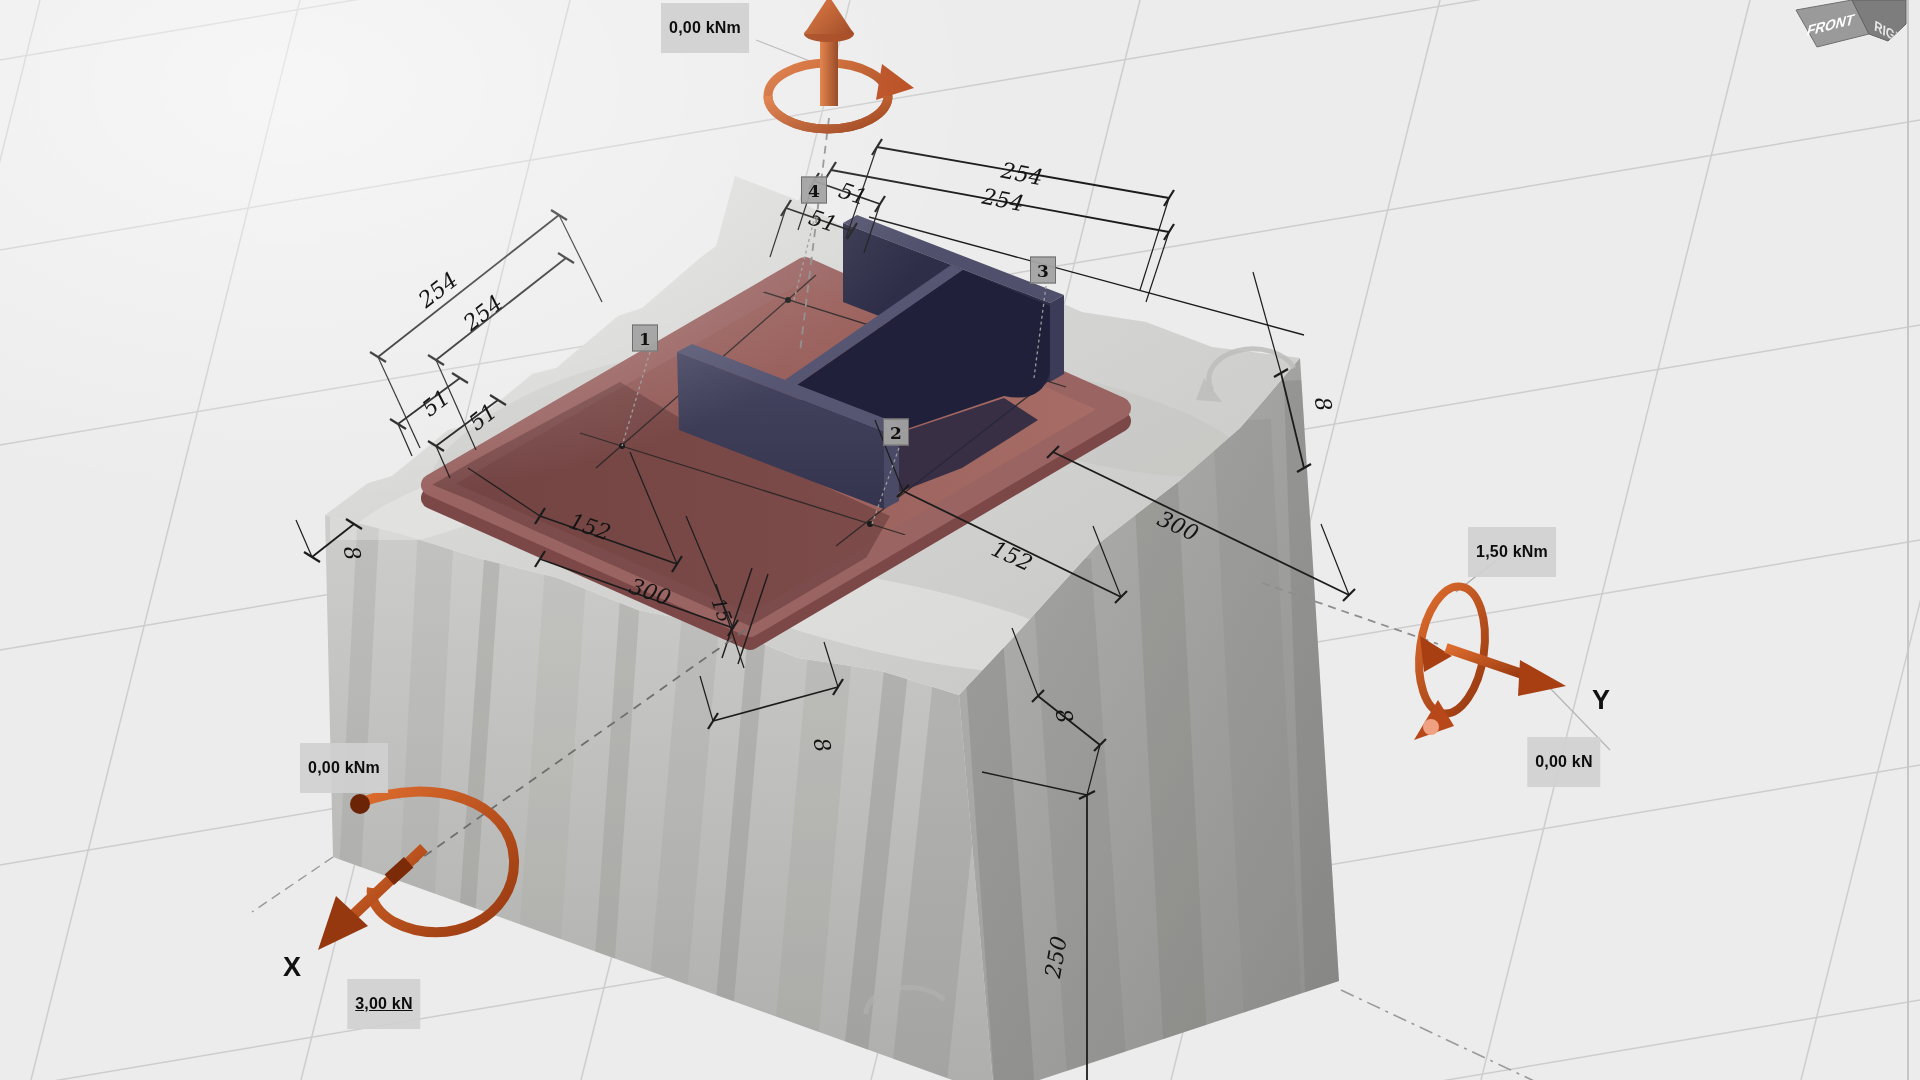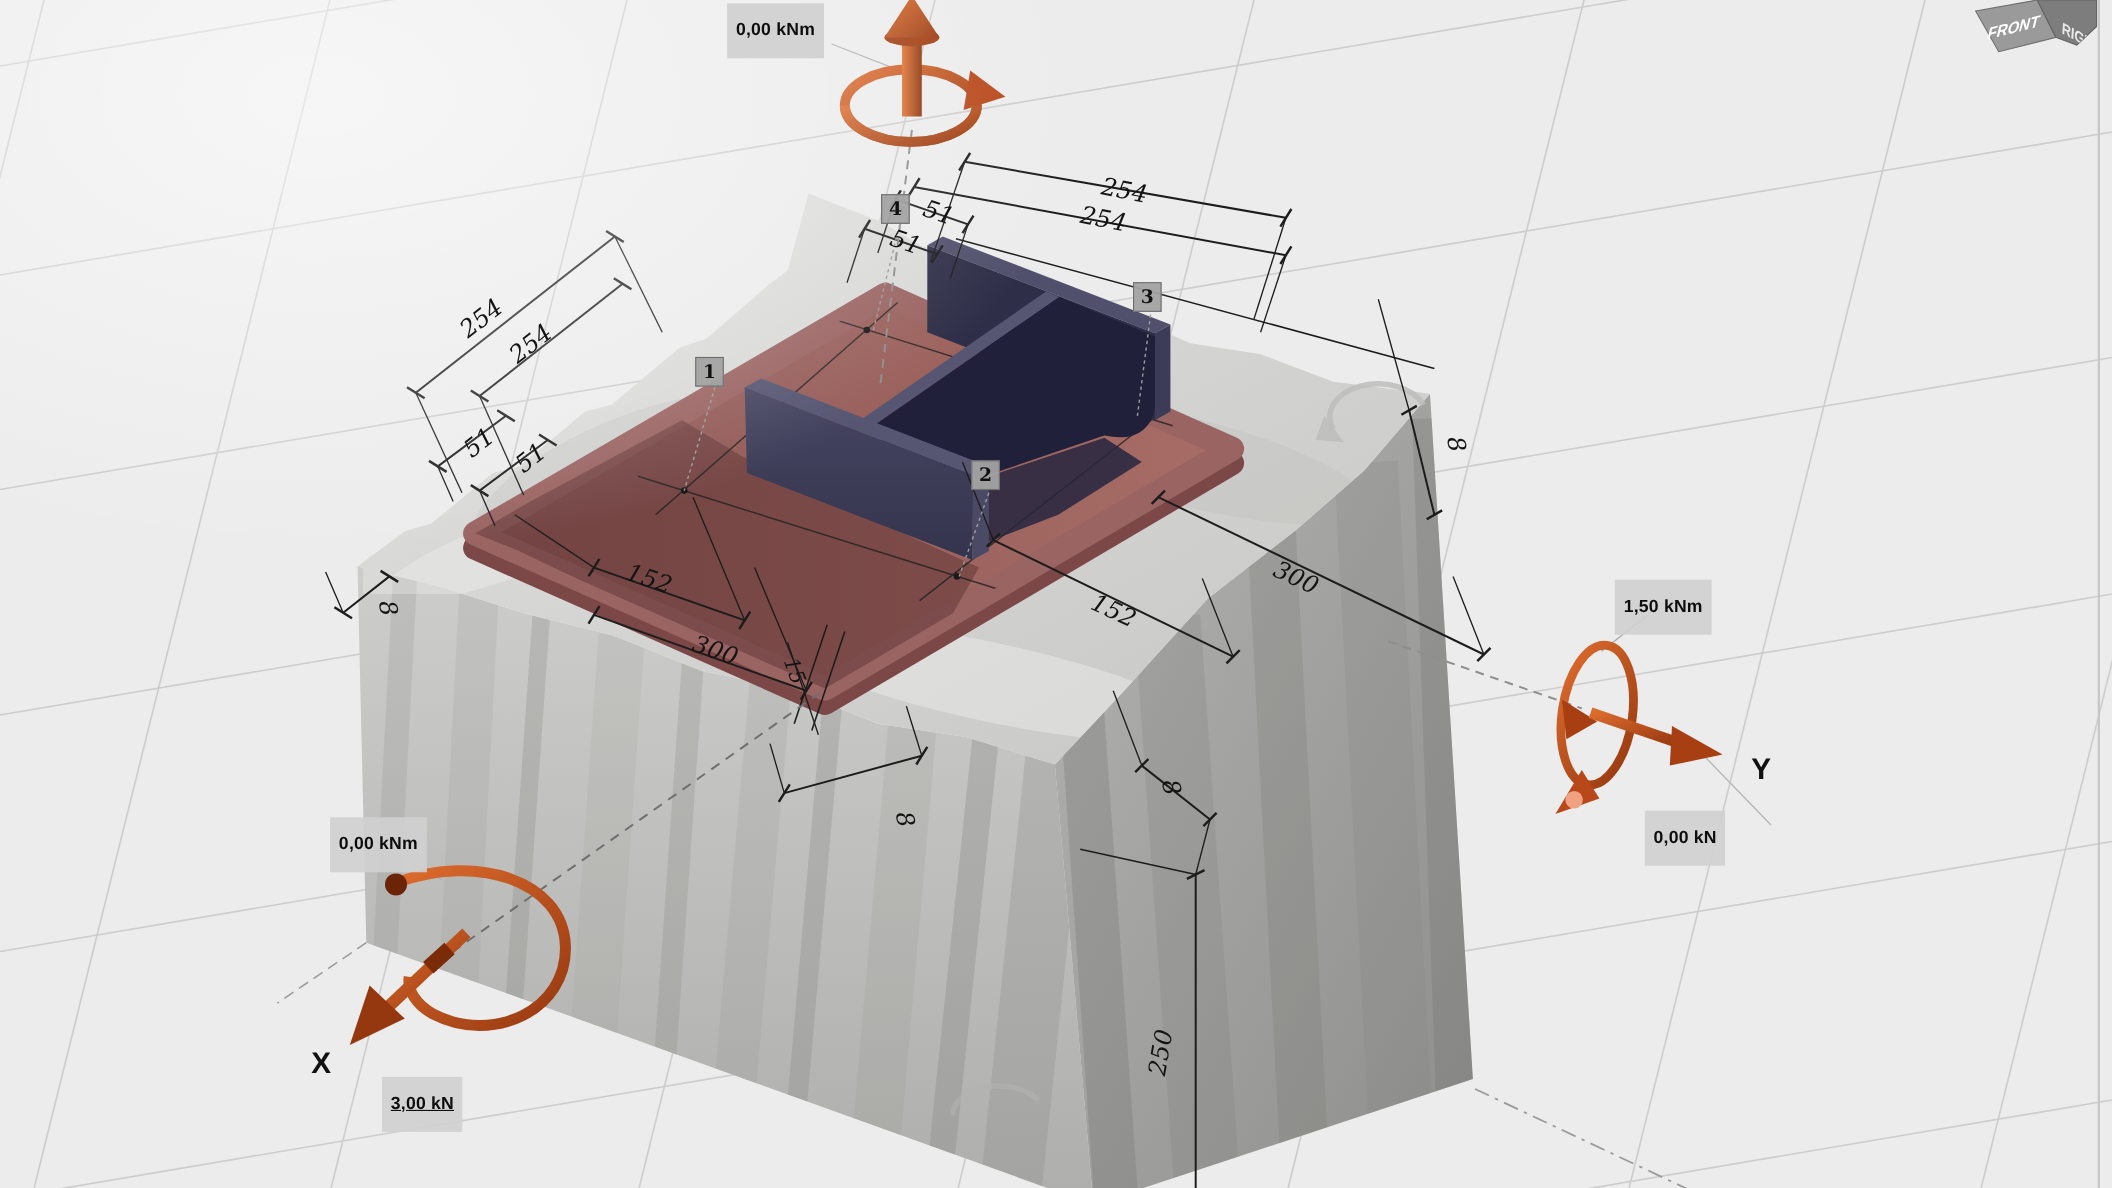--- a/index.html
+++ b/index.html
@@ -302,21 +302,21 @@
     </g>
   </g>
 
   <line x1="1908" y1="0" x2="1908" y2="1080" stroke="#c6c6c6" stroke-width="2"></line>
 </svg>
 
 <div class="sheen"></div>
 
 <div class="chip" style="left:705px;top:28px;">0,00 kNm</div>
 <div class="chip" style="left:1512px;top:532px;margin-top:20px;">1,50 kNm</div>
-<div class="chip" style="left:1532px;top:762px;text-align:center;">0,00 kN</div>
+<div class="chip" style="left:1564px;top:762px;text-align:center;">0,00 kN</div>
 <div class="axisletter" style="left:1601px;top:700px;">Y</div>
 <div class="chip" style="left:344px;top:768px;">0,00 kNm</div>
 <div class="chip" style="left:384px;top:1004px;text-decoration:underline;">3,00 kN</div>
 <div class="axisletter" style="left:292px;top:967px;">X</div>
 
 <div class="marker" style="left:645px;top:338px;">1</div>
 <div class="marker" style="left:896px;top:432px;">2</div>
 <div class="marker" style="left:1043px;top:270px;">3</div>
 <div class="marker" style="left:814px;top:190px;">4</div>
 

